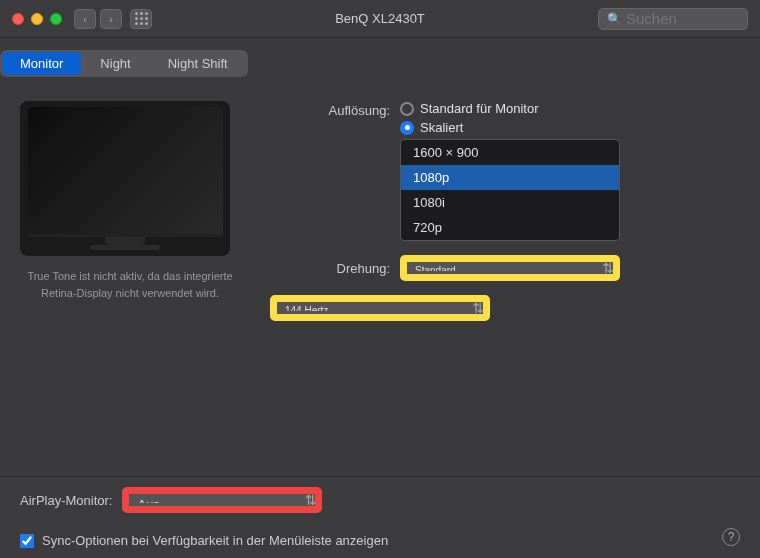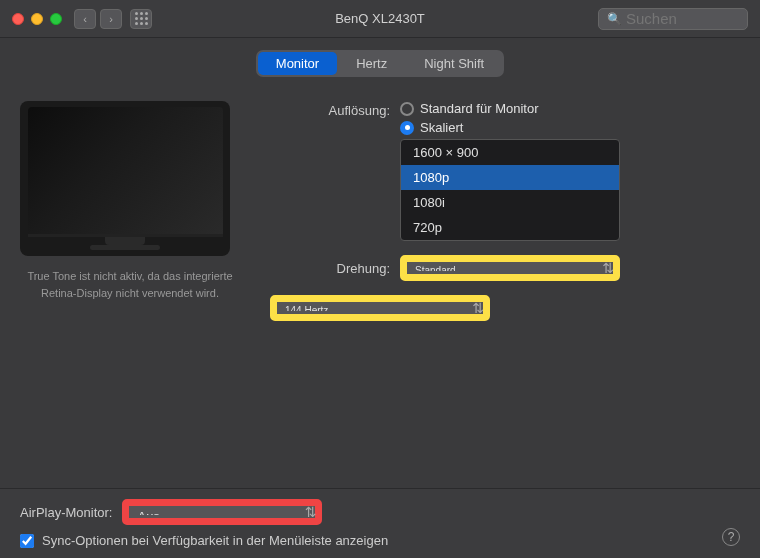--- a/index.html
+++ b/index.html
@@ -108,21 +108,21 @@
 
     .search-icon {
       color: #999;
       font-size: 12px;
       margin-right: 4px;
     }
 
     
     .tabs-container {
       display: flex;
-      justify-content: center;
+      justify-content: flex-start;
       padding: 12px 0 8px;
       background: #3a3a3c;
     }
 
     .tabs {
       display: flex;
       background: #555558;
       border-radius: 7px;
       padding: 2px;
       gap: 1px;
@@ -330,21 +330,21 @@
       left: 0;
       right: 0;
       background: #3c3c3e;
       border-top: 1px solid #2a2a2c;
       padding: 10px 20px;
     }
 
     .airplay-row {
       display: flex;
       align-items: center;
-      margin-bottom: 8px;
+      margin-bottom: 20px;
     }
 
     .airplay-label {
       color: #ccc;
       font-size: 13px;
       margin-right: 10px;
     }
 
     .airplay-dropdown {
       width: 200px;
@@ -440,21 +440,21 @@
   <div class="window-title">BenQ XL2430T</div>
   <div class="search-bar">
     <span class="search-icon">🔍</span>
     <input type="text" placeholder="Suchen" style="">
   </div>
 </div>
 
 <div class="tabs-container">
   <div class="tabs">
     <div class="tab active">Monitor</div>
-    <div class="tab">Hertz</div>
+    <div class="tab">Night</div>
     <div class="tab">Night Shift</div>
   </div>
 </div>
 
 <div class="main-content">
 
   <div class="left-panel">
     <div class="monitor-preview">
       <div style="display:flex; flex-direction:column; align-items:center;">
         <div class="monitor-screen">

